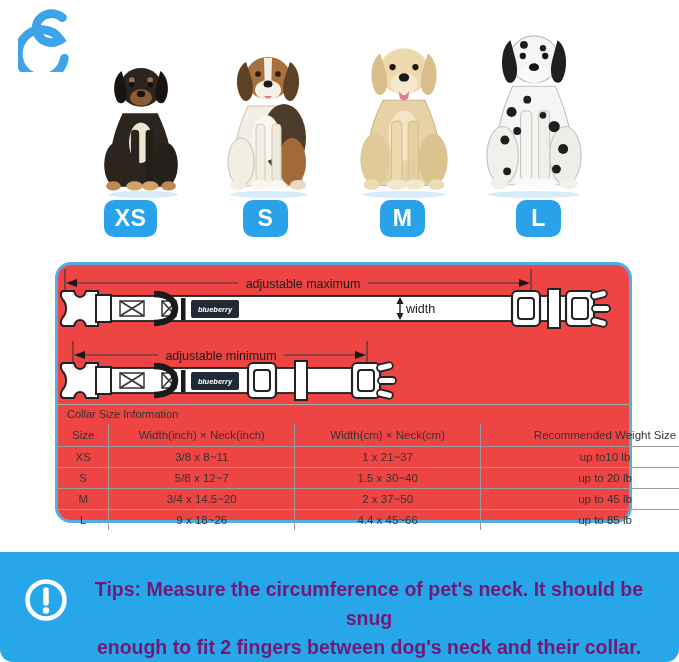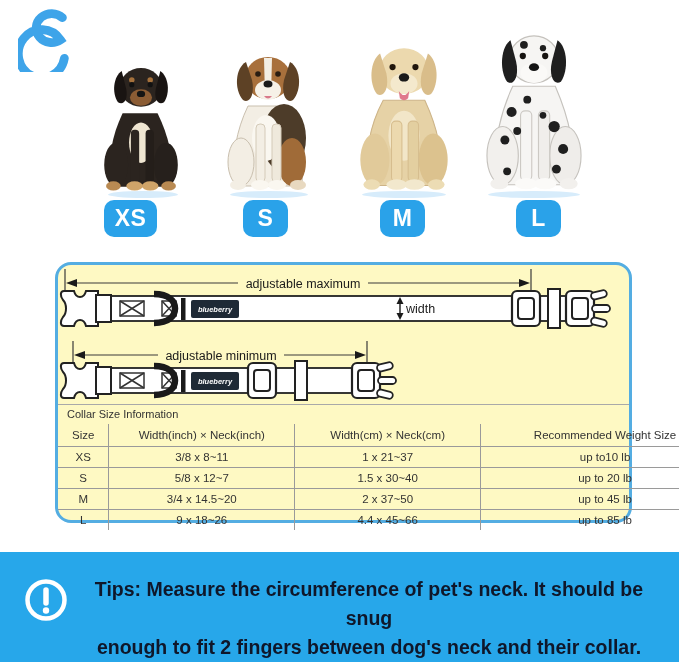--- a/index.html
+++ b/index.html
@@ -1,17 +1,17 @@
 <!DOCTYPE html>
 <html><head>
 <meta charset="utf-8">
 <style>
   html,body{margin:0;padding:0;background:#fff;}
   .canvas{position:relative;width:679px;height:662px;background:#ffffff;overflow:hidden;
-          font-family:"Liberation Sans", sans-serif;}
+          font-family:"Liberation Sans", sans-serif;border-radius:13px;}
 
   
   .logo{position:absolute;left:18px;top:8px;width:58px;height:66px;}
 
   
   .dog{position:absolute;}
   .dog svg{width:100%;height:100%;}
   .dog-xs{left:95px;top:58px;width:92px;height:138px;}
   .dog-s{left:218px;top:44px;width:100px;height:152px;}
   .dog-m{left:352px;top:28px;width:104px;height:168px;}
@@ -22,38 +22,38 @@
 
   
   .badge{position:absolute;top:200px;height:37px;background:#2aa2e9;color:#fff;
          font-weight:bold;font-size:23px;border-radius:10px;display:flex;
          align-items:center;justify-content:center;letter-spacing:.5px;}
   .badge-xs{left:104px;width:53px;} .badge-s{left:243px;width:45px;}
   .badge-m{left:380px;width:45px;} .badge-l{left:516px;width:45px;}
 
   
   .info-box{position:absolute;left:55px;top:262px;width:577px;height:261px;
-            border:3px solid #54ade2;border-radius:16px;background:#fef9c3;box-sizing:border-box;}
+            border:3px solid #54ade2;border-radius:16px;background:#ef4444;box-sizing:border-box;}
   .collar-diagram{position:absolute;left:0;top:0;width:571px;height:140px;}
   .panel-divider{position:absolute;left:0;top:139px;width:571px;height:0;border-top:1px solid #a9a9a9;}
   .table-title{position:absolute;left:9px;top:143px;font-size:11px;color:#333;}
   .size-table{position:absolute;left:0;top:159px;width:671px;border-collapse:collapse;border-style:hidden;}
   .size-table th,.size-table td{border:1px solid #9a9a9a;font-size:11.5px;color:#333;
         font-weight:normal;text-align:center;padding:0;}
   .size-table th{height:22px;} .size-table td{height:20px;}
   .col-size{width:43px;} .col-inch{width:158px;} .col-cm{width:158px;} .col-wt{width:212px;}
 
   
   .dlabel{font-size:12.5px;fill:#1a1a1a;}
   .brand-text{font-size:7.5px;font-style:italic;font-weight:bold;fill:#fff;}
 
   
   .tips-bar{position:absolute;left:0;top:552px;width:679px;height:110px;background:#27a7ea;}
   .tips-icon{position:absolute;left:24px;top:26px;width:44px;height:44px;}
-  .tips-text{position:absolute;left:74px;top:23px;width:590px;text-align:center;color:#0f172a;
+  .tips-text{position:absolute;left:74px;top:23px;width:590px;text-align:center;color:#701a75;
              font-size:19.5px;font-weight:bold;line-height:29px;}
 </style>
 </head>
 <body>
 
 <div class="canvas">
 
   <div class="logo">
     <svg viewBox="0 0 60 66">
       <path d="M46,10 A16,15 0 1 0 44,33 A24,25 0 1 0 48,52" fill="none" stroke="#3ea4e9" stroke-width="9" stroke-linecap="round"></path>

